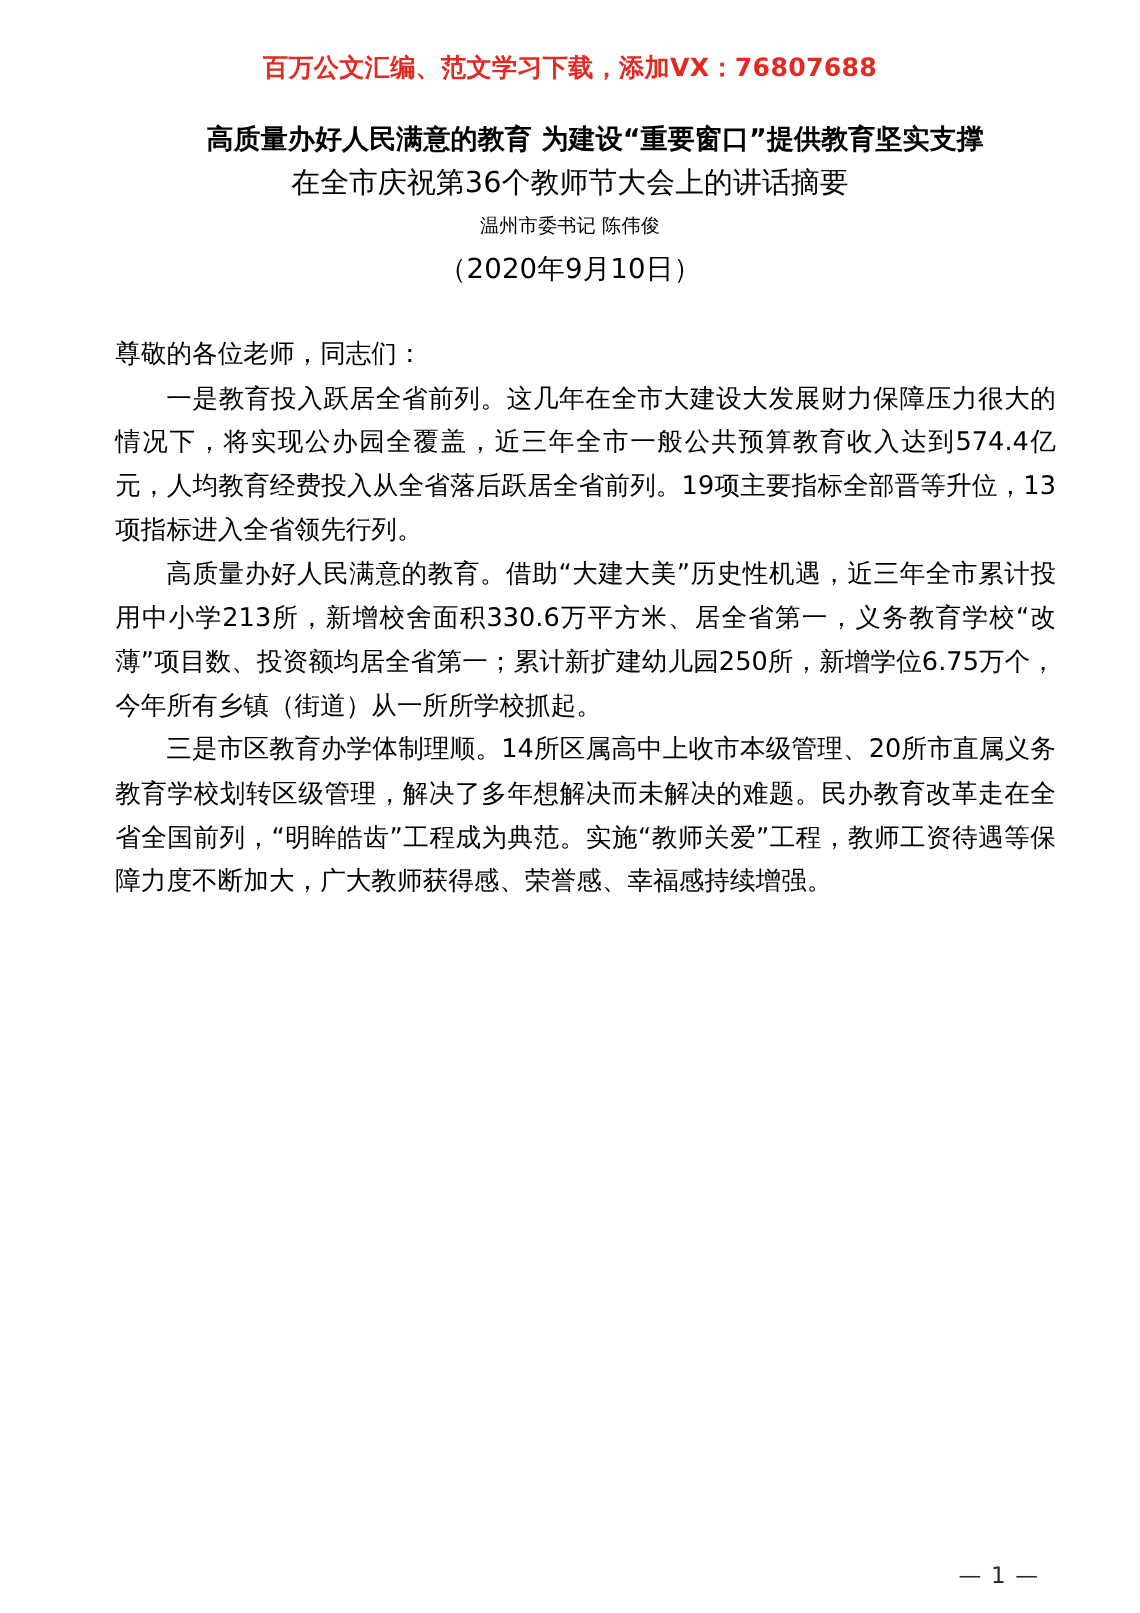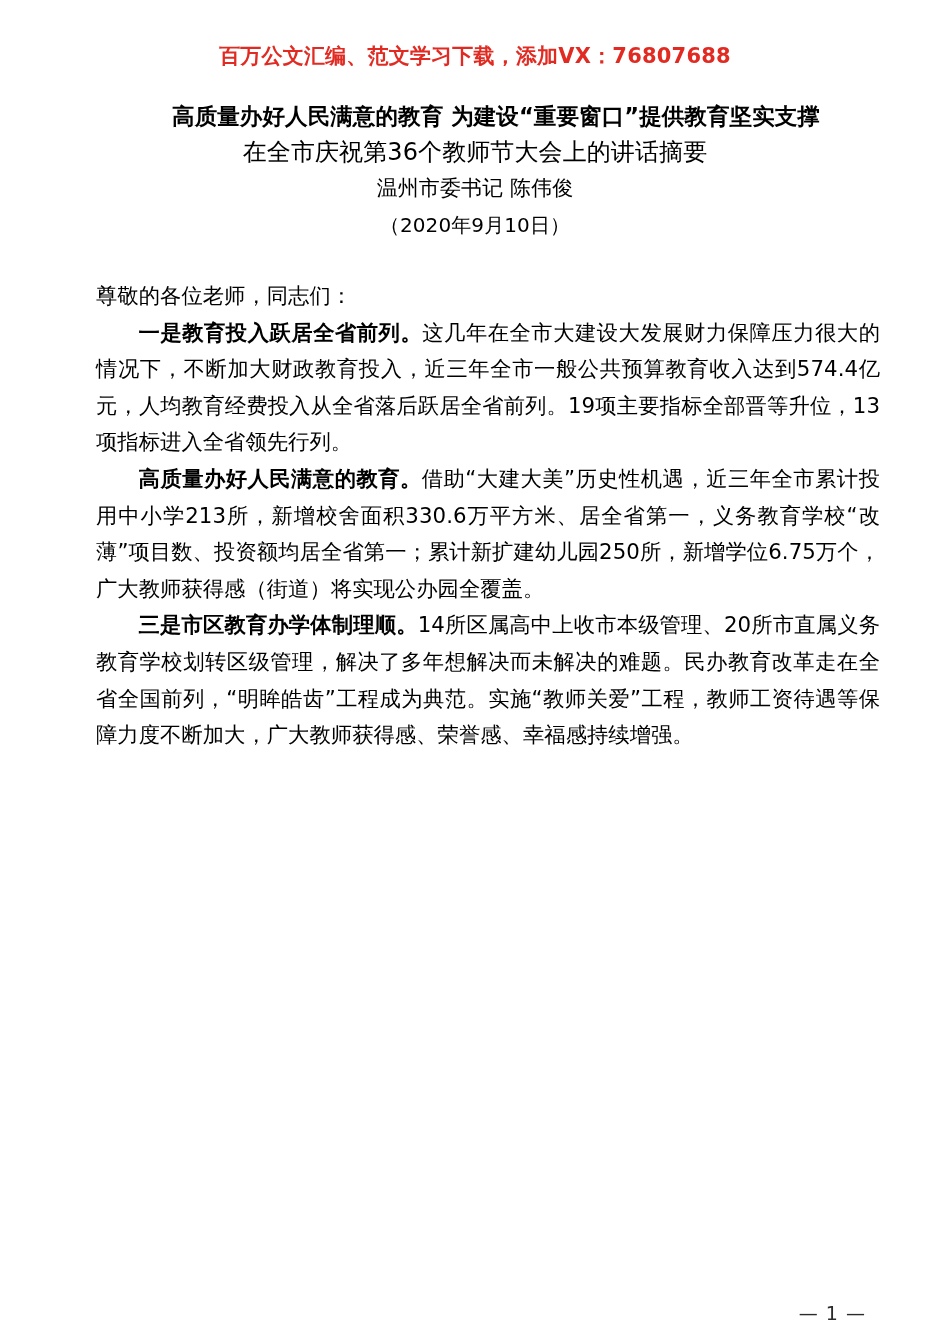--- a/index.html
+++ b/index.html
@@ -55,28 +55,28 @@
     margin-left: 42px;
   }
   .doc-subtitle {
     font-size: 24px;
     line-height: 36px;
     font-weight: 400;
     letter-spacing: 0.1px;
     white-space: nowrap;
   }
   .doc-author {
-    font-size: 21px;
+    font-size: 16px;
     line-height: 36px;
     font-weight: 400;
     letter-spacing: 0.1px;
     white-space: nowrap;
   }
   .doc-date {
-    font-size: 20px;
+    font-size: 23px;
     line-height: 38px;
     font-weight: 400;
     letter-spacing: 0.1px;
     white-space: nowrap;
   }
 
   
   .body-area {
     position: absolute;
     left: 96px;
@@ -90,21 +90,21 @@
     text-justify: inter-ideograph;
     letter-spacing: 0.05px;
     margin: 0;
     text-indent: 0;
     word-break: break-all;
   }
   .para.indent {
     text-indent: 2em;
   }
   .para .lead {
-    font-weight: 700;
+    font-weight: 400;
   }
 
   
   .footer {
     position: absolute;
     left: 0;
     bottom: 18px;
     width: 950px;
     text-align: right;
     padding-right: 84px;
@@ -125,21 +125,21 @@
   <div class="title-block">
     <div class="doc-title">高质量办好人民满意的教育  为建设“重要窗口”提供教育坚实支撑</div>
     <div class="doc-subtitle">在全市庆祝第36个教师节大会上的讲话摘要</div>
     <div class="doc-author">温州市委书记  陈伟俊</div>
     <div class="doc-date">（2020年9月10日）</div>
   </div>
 
   <div class="body-area">
     <p class="para">尊敬的各位老师，同志们：</p>
     <div>
-        <p class="para indent"><span class="lead">一是教育投入跃居全省前列。</span><span>这几年在全市大建设大发展财力保障压力很大的情况下，不断加大财政教育投入，近三年全市一般公共预算教育收入达到574.4亿元，人均教育经费投入从全省落后跃居全省前列。19项主要指标全部晋等升位，13项指标进入全省领先行列。</span></p>
-        <p class="para indent"><span class="lead">高质量办好人民满意的教育。</span><span>借助“大建大美”历史性机遇，近三年全市累计投用中小学213所，新增校舍面积330.6万平方米、居全省第一，义务教育学校“改薄”项目数、投资额均居全省第一；累计新扩建幼儿园250所，新增学位6.75万个，广大教师获得感（街道）将实现公办园全覆盖。</span></p>
+        <p class="para indent"><span class="lead">一是教育投入跃居全省前列。</span><span>这几年在全市大建设大发展财力保障压力很大的情况下，将实现公办园全覆盖，近三年全市一般公共预算教育收入达到574.4亿元，人均教育经费投入从全省落后跃居全省前列。19项主要指标全部晋等升位，13项指标进入全省领先行列。</span></p>
+        <p class="para indent"><span class="lead">高质量办好人民满意的教育。</span><span>借助“大建大美”历史性机遇，近三年全市累计投用中小学213所，新增校舍面积330.6万平方米、居全省第一，义务教育学校“改薄”项目数、投资额均居全省第一；累计新扩建幼儿园250所，新增学位6.75万个，今年所有乡镇（街道）从一所所学校抓起。</span></p>
         <p class="para indent"><span class="lead">三是市区教育办学体制理顺。</span><span>14所区属高中上收市本级管理、20所市直属义务教育学校划转区级管理，解决了多年想解决而未解决的难题。民办教育改革走在全省全国前列，“明眸皓齿”工程成为典范。实施“教师关爱”工程，教师工资待遇等保障力度不断加大，广大教师获得感、荣誉感、幸福感持续增强。</span></p>
       </div>
   </div>
 
   <div class="footer">— 1 —</div>
 
 </div>
 
 </body></html>

